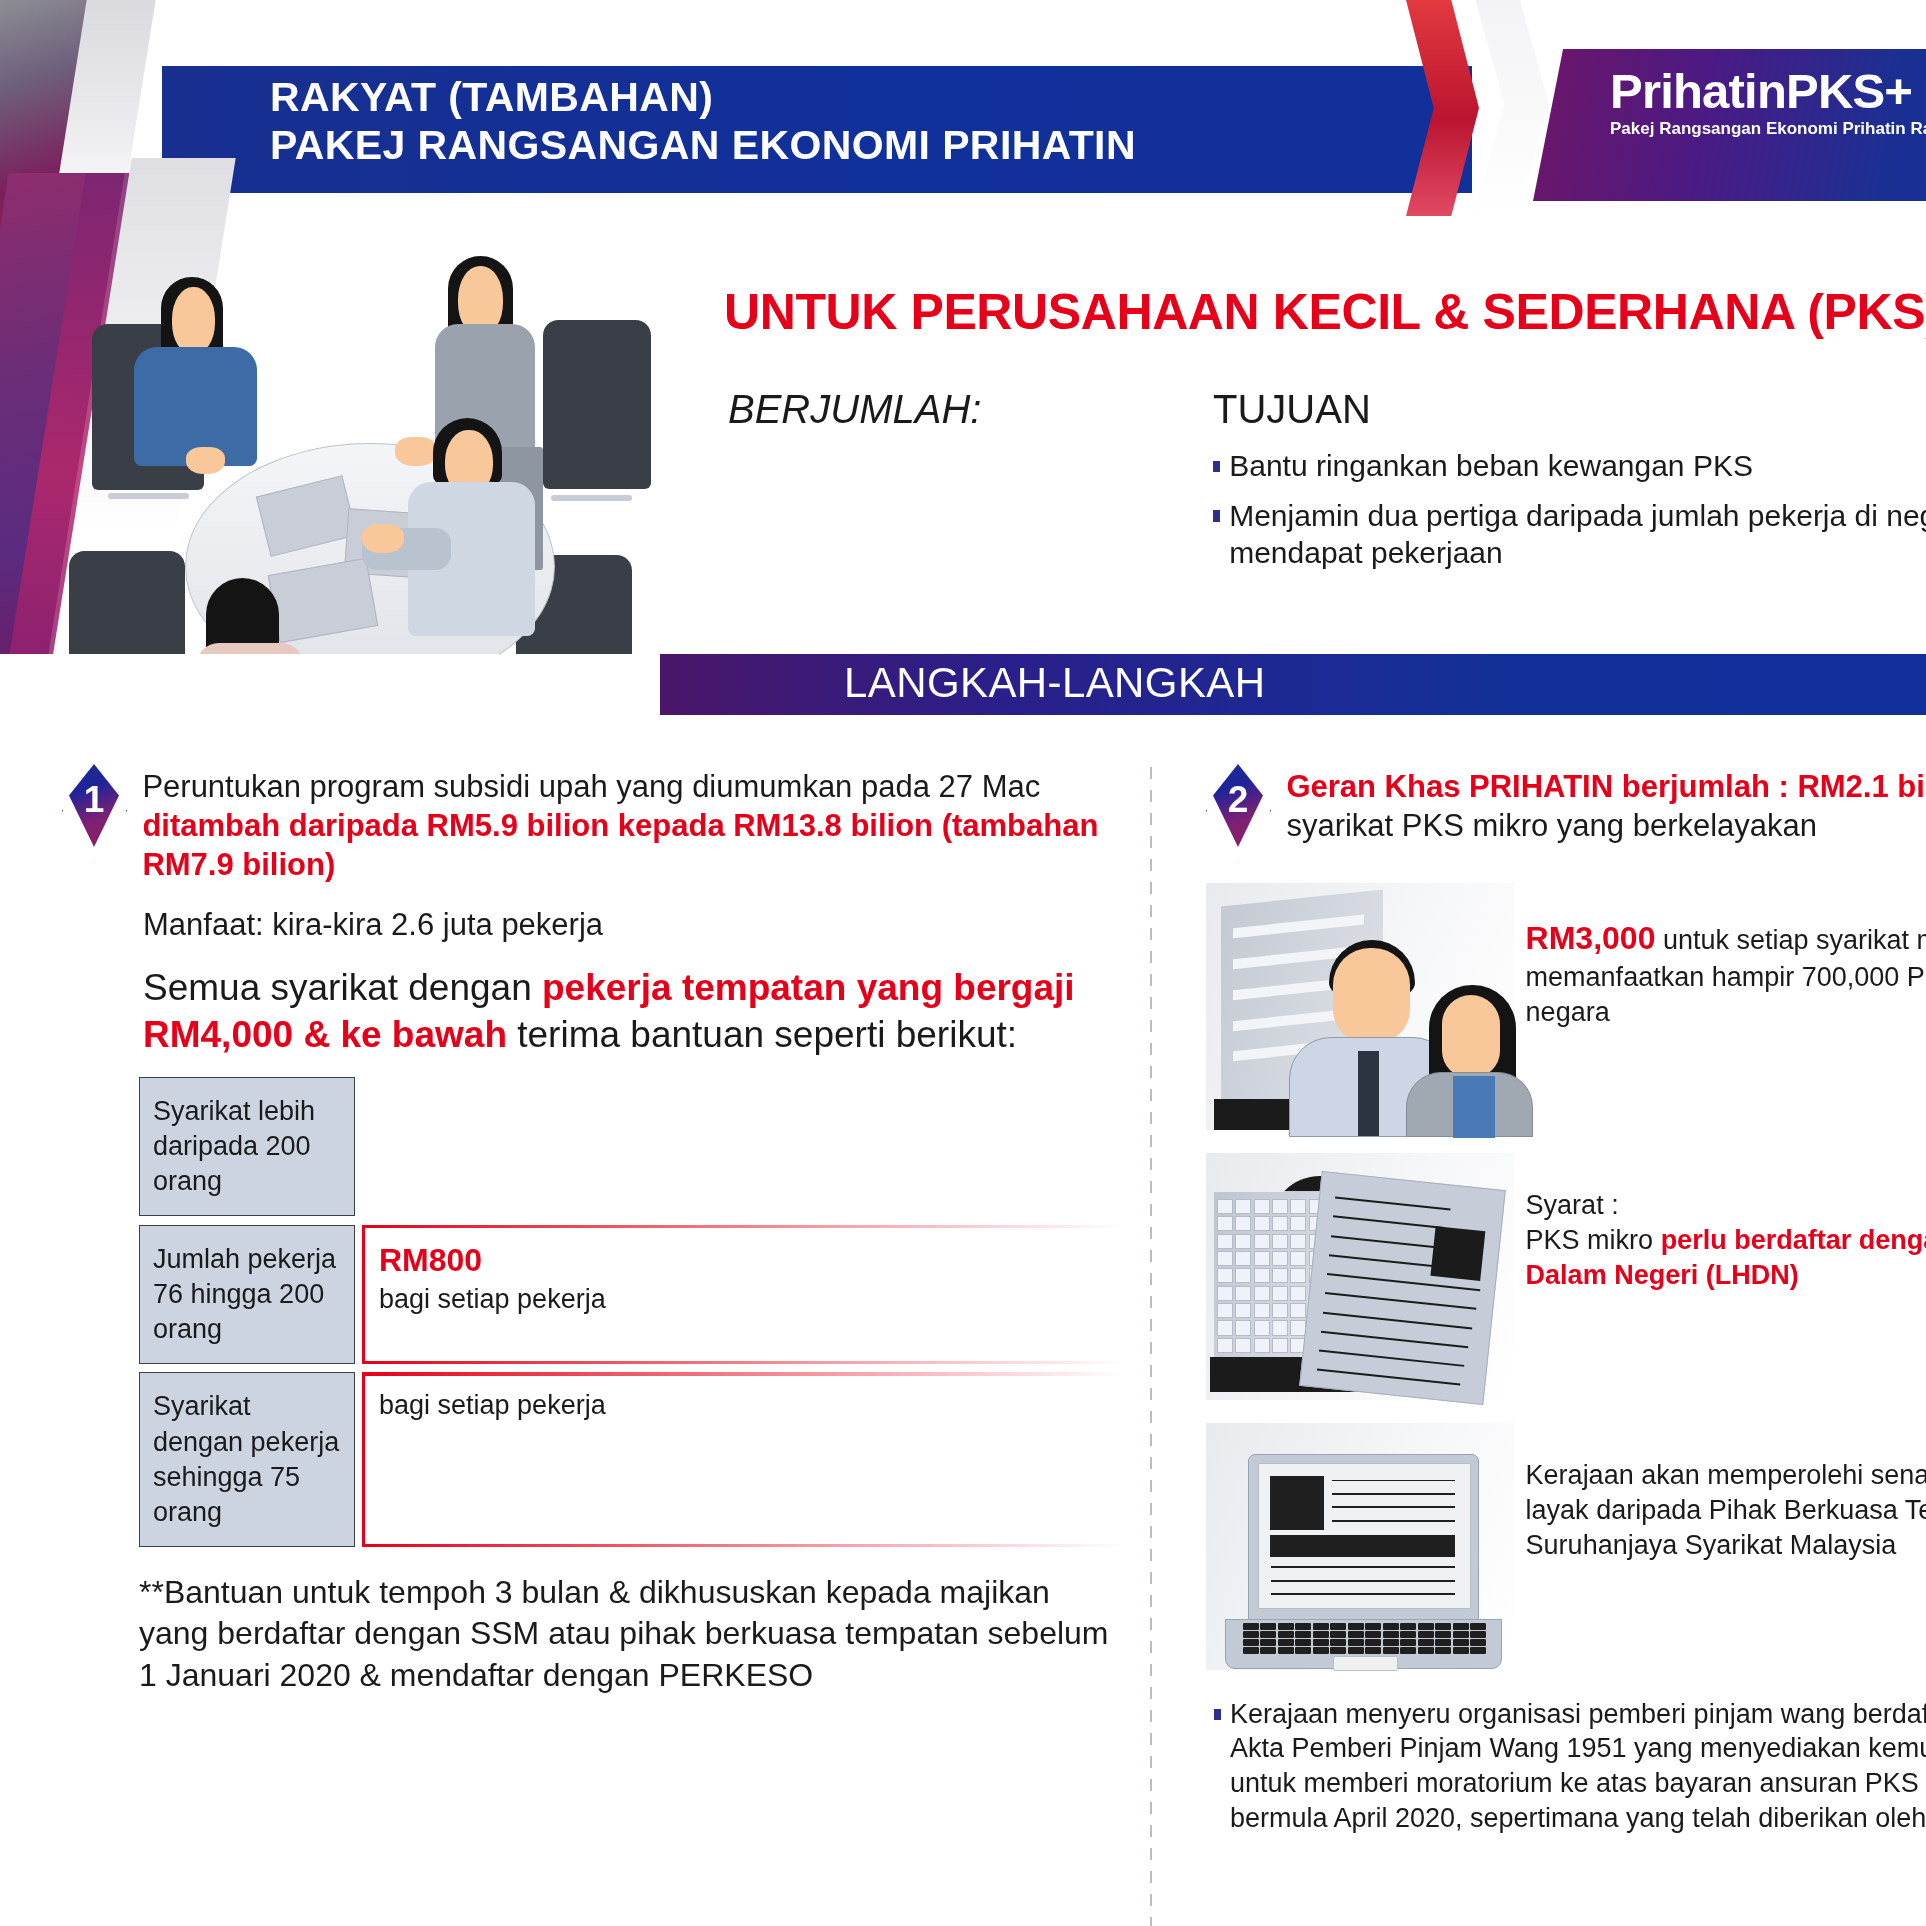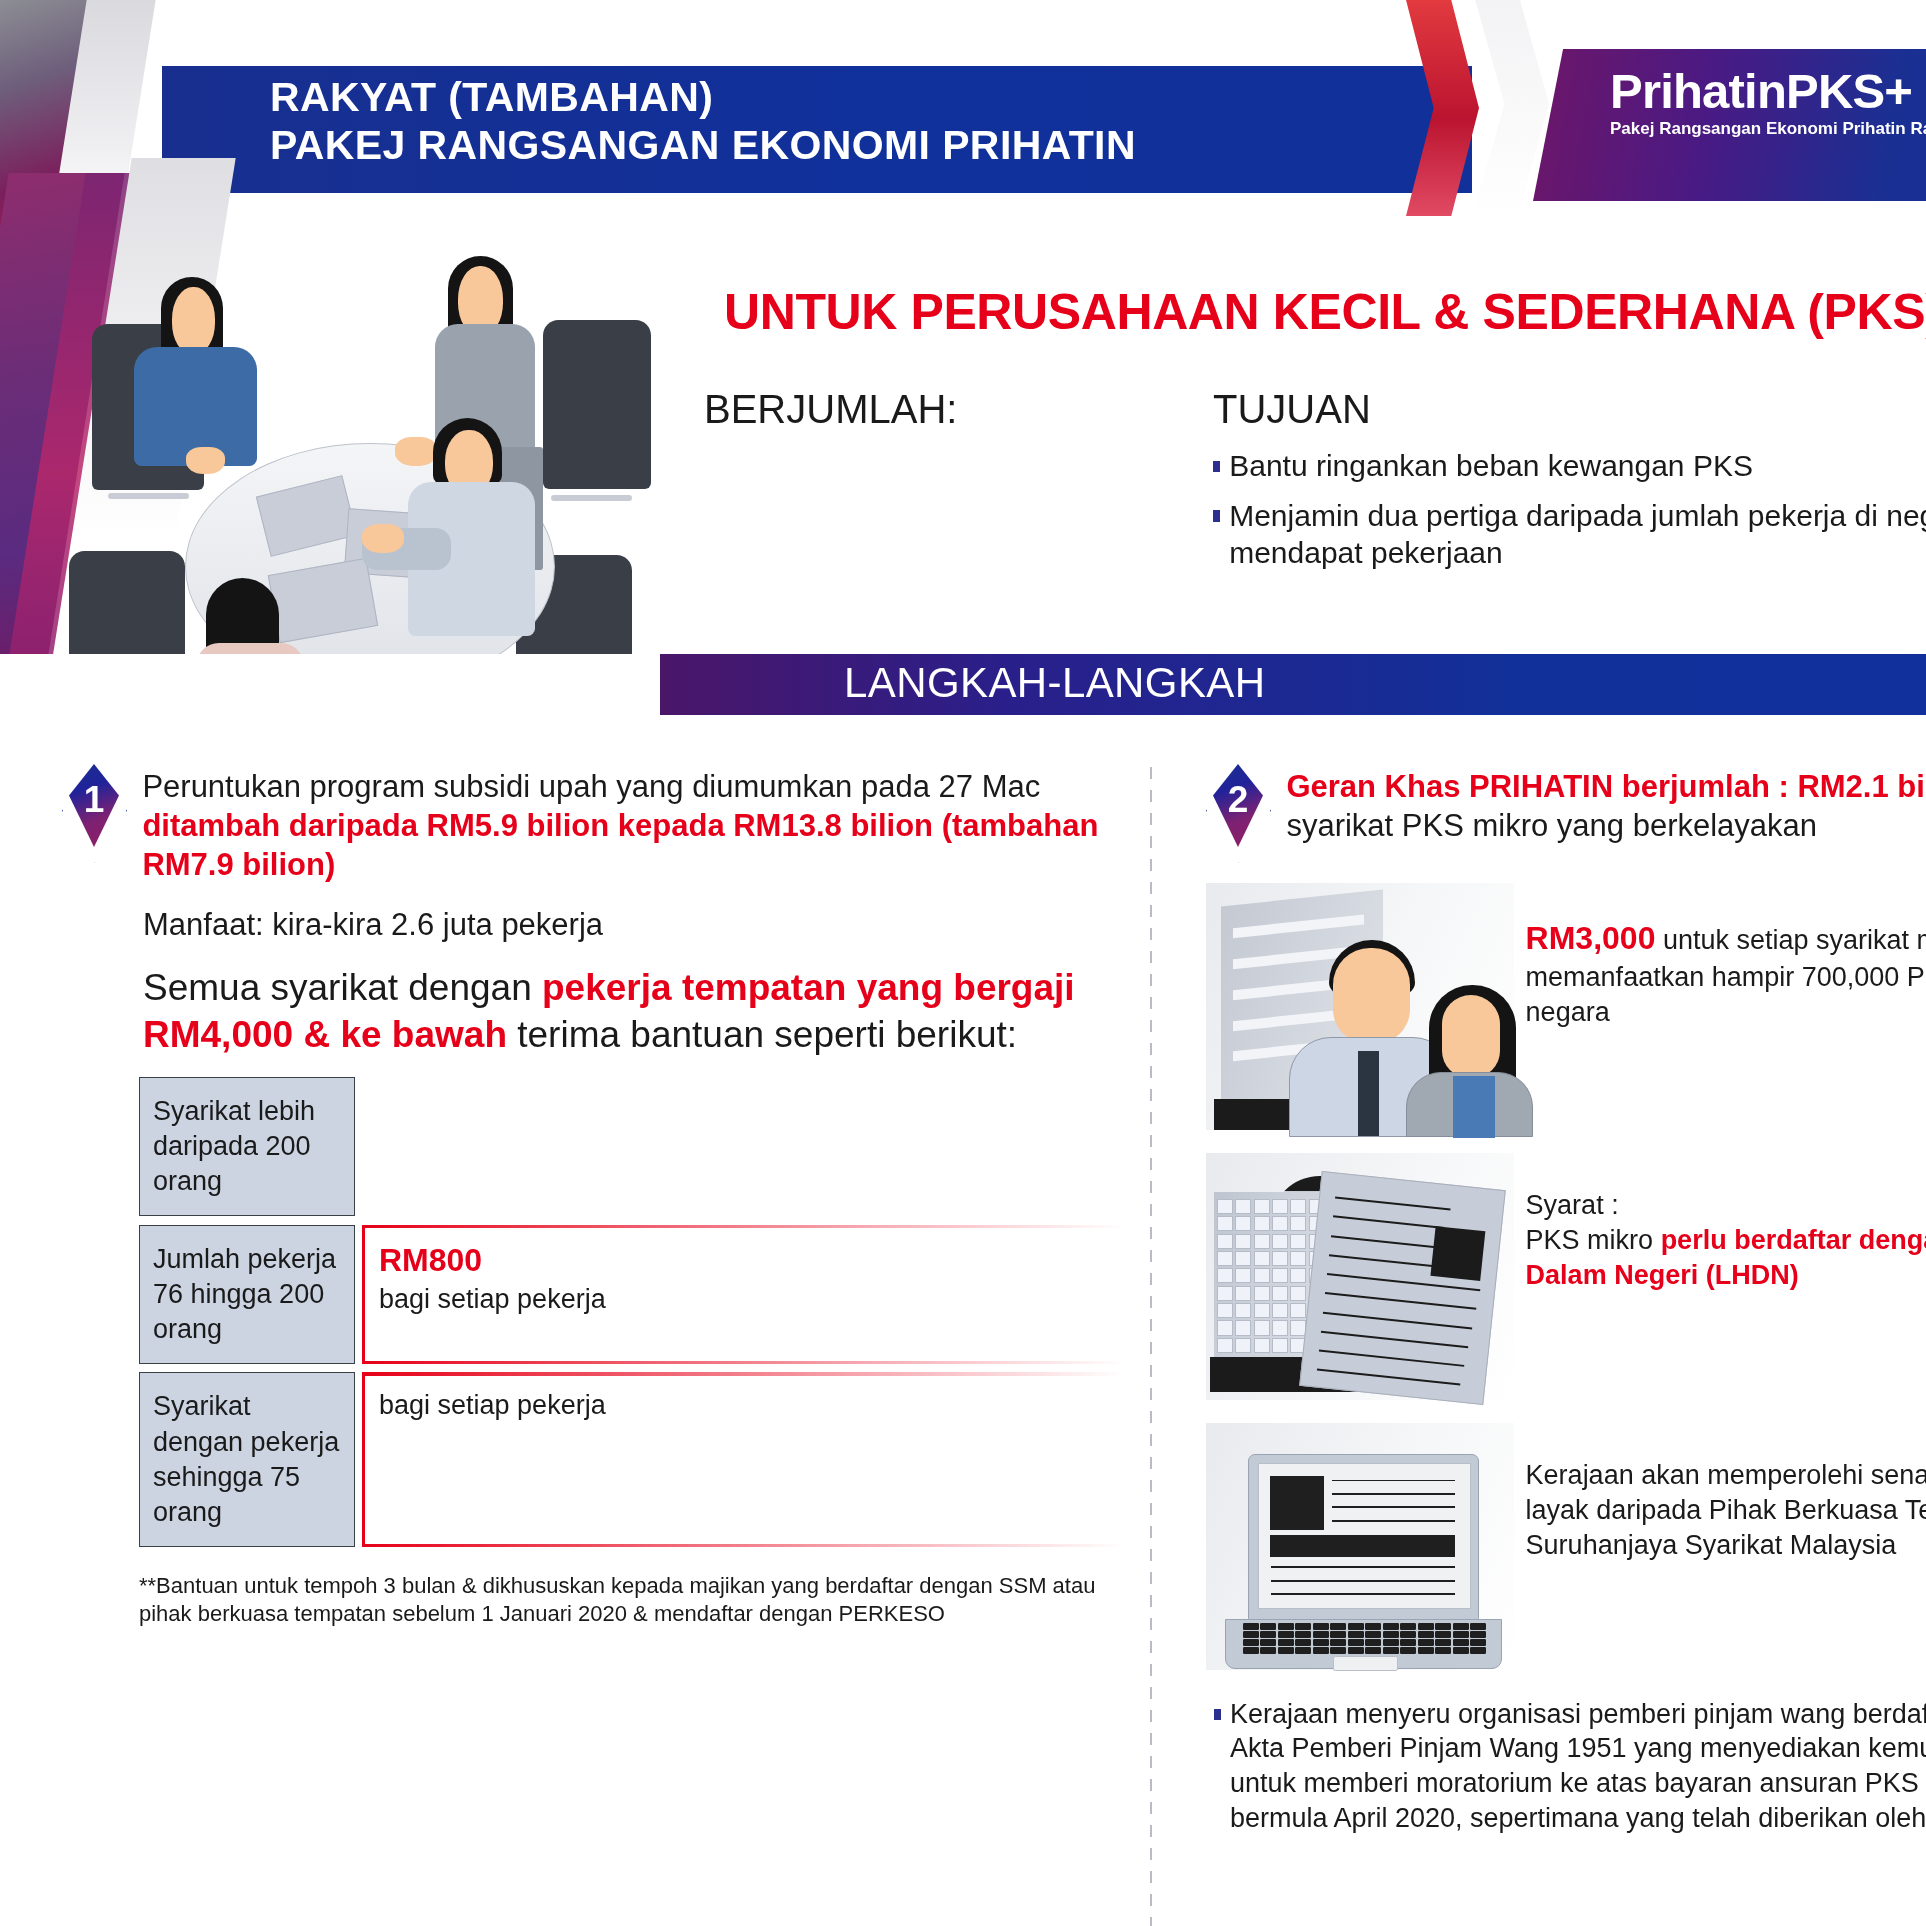--- a/index.html
+++ b/index.html
@@ -102,21 +102,21 @@
   .hair { position:absolute; background:#141414; }
   .body-sh { position:absolute; border-radius:23px 23px 7.7px 7.7px; }
   .arm { position:absolute; border-radius:15.4px; }
   .hand { position:absolute; background:#f8c79a; border-radius:40% 40% 45% 45%; }
 
   
   .top-right { position:absolute; left:724px; top:285px; width:1464px; }
   .t-red-head {
     color:#e60019; font-size:50px; font-weight:700; letter-spacing:-0.4px; line-height:1.1;
   }
-  .berjumlah-block { position:absolute; left:704px; top:385px; width:443px; }
+  .berjumlah-block { position:absolute; left:728px; top:385px; width:443px;font-style:italic; }
   .berjumlah-lbl { font-size:40px; font-weight:400; color:#1a1a1a; line-height:1.2; }
   .berjumlah-val { font-size:42px; font-weight:700; color:#e60019; line-height:1.25; margin-top:10px; }
 
   .tujuan-block { position:absolute; left:1213px; top:385px; width:963px; }
   .tujuan-lbl { font-size:40px; font-weight:400; color:#1a1a1a; line-height:1.2; }
   .tujuan-list { margin-top:15.4px; }
   .tujuan-li { display:flex; align-items:flex-start; margin-bottom:13px; }
   .tj-bullet { width:7px; height:11.6px; background:#2b2f8f; flex:0 0 auto; margin-top:12.3px; margin-right:9.2px; }
   .tj-text { font-size:30px; line-height:1.22; color:#1a1a1a; }
 
@@ -184,21 +184,21 @@
   .tcell-r::after {
     content:""; position:absolute; left:0; right:0; top:0; height:3.1px;
     background:linear-gradient(90deg,#e60019 0%, rgba(230,0,25,0) 100%);
   }
   .tcell-r .btm {
     position:absolute; left:0; right:0; bottom:0; height:3.1px;
     background:linear-gradient(90deg,#e60019 0%, rgba(230,0,25,0) 100%);
   }
   .amt { color:#e60019; font-weight:700; font-size:32px; }
 
-  .footnote { margin-top:25px; margin-left:77px; font-size:22px; line-height:1.30; width:986px; }
+  .footnote { margin-top:25px; margin-left:77px; font-size:32px; line-height:1.30; width:986px; }
 
   
   .rblock { display:flex; align-items:flex-start; margin-top:23px; }
   .r-art { flex:0 0 auto; width:308px; height:247px; position:relative; }
   .r-txt { margin-left:11.6px; font-size:27px; line-height:1.30; padding-top:35px; flex:1 1 auto; }
 
   
   .bld1 { position:absolute; left:15.4px; top:15.4px; width:162px; height:200px;
           background:linear-gradient(110deg,#c4c9d2 0%, #dfe2e8 100%); transform:skewY(-6deg); }
   .bld1-win { position:absolute; background:#f2f4f8; height:10px; }

